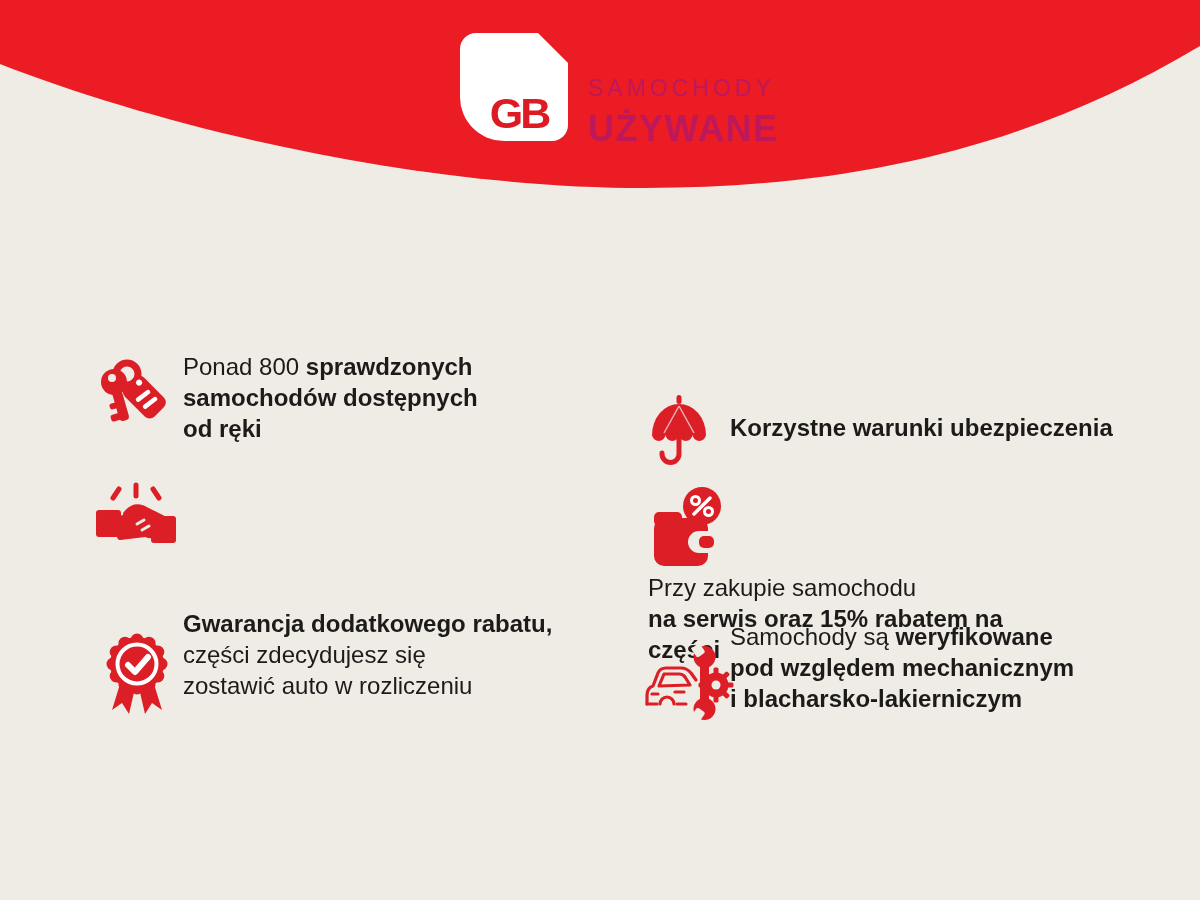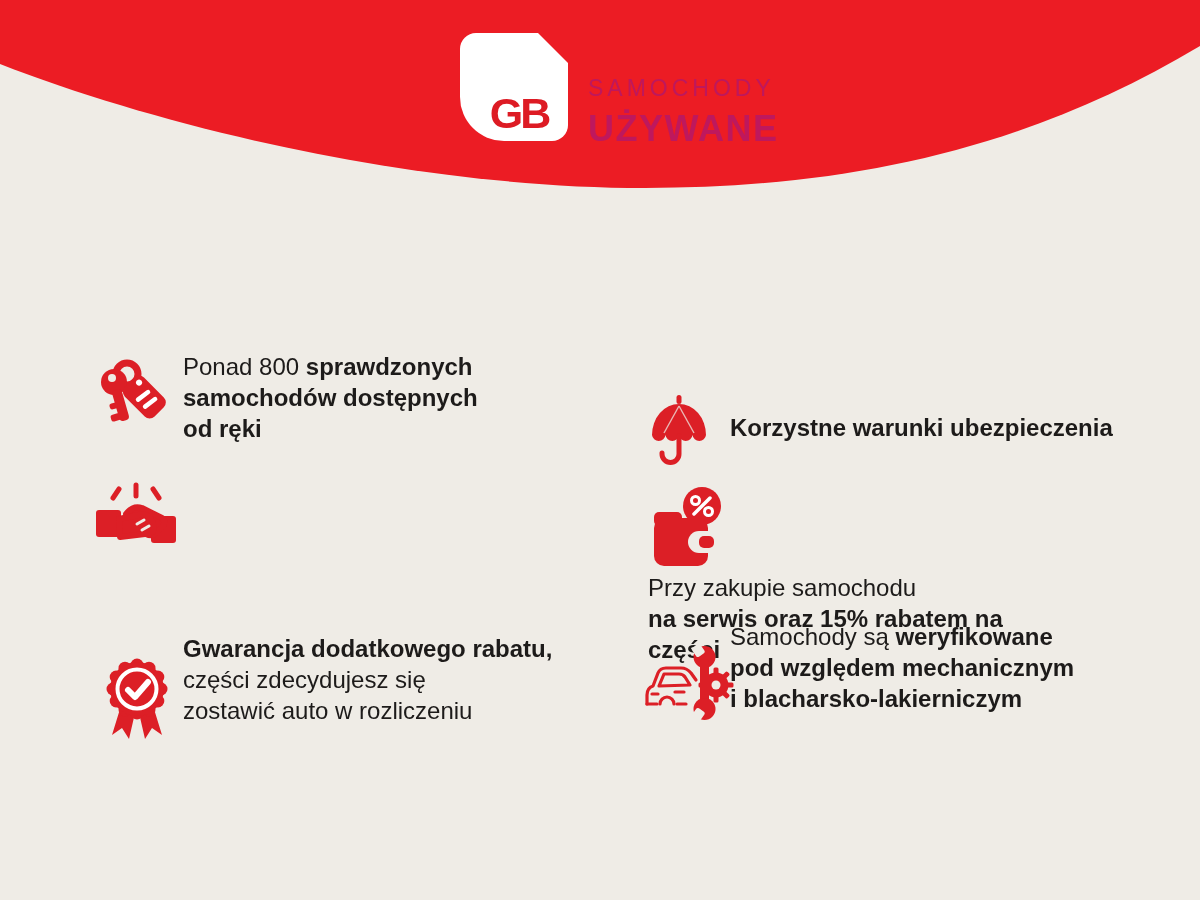--- a/index.html
+++ b/index.html
@@ -28,21 +28,21 @@
   .brand-2{font-size:36px;font-weight:700;letter-spacing:1.5px;line-height:32px;margin-top:12px;}
   
   .feature{position:absolute;display:flex;align-items:flex-start;}
   .icon-col{flex:none;}
   .f-left  .icon-col{width:87px;}
   .f-right .icon-col{width:82px;}
   .t{font-size:24px;line-height:31px;color:#1D1B1A;white-space:nowrap;}
   .t b{font-weight:700;}
   #f1{left:96px;top:351px;}
   #f2{left:96px;top:485px;}
-  #f3{left:96px;top:633px;justify-content:space-between;}
+  #f3{left:96px;top:608px;justify-content:space-between;}
   #f4{left:648px;top:368px;margin-top:44px;}
   #f5{left:648px;top:462px;flex-direction:column;}
   #f6{left:648px;top:621px;}
   #f1 .icon-col svg{margin-top:5px;}
   #f2 .icon-col svg{margin-top:-8px;}
   #f3 .icon-col svg{margin-top:22px;margin-left:8px;}
   #f4 .icon-col svg{margin-top:-18px;margin-left:2px;}
   #f5 .icon-col svg{margin-top:24px;margin-left:4px;}
   #f6 .icon-col svg{margin-top:22px;margin-left:-4px;}
 </style>

